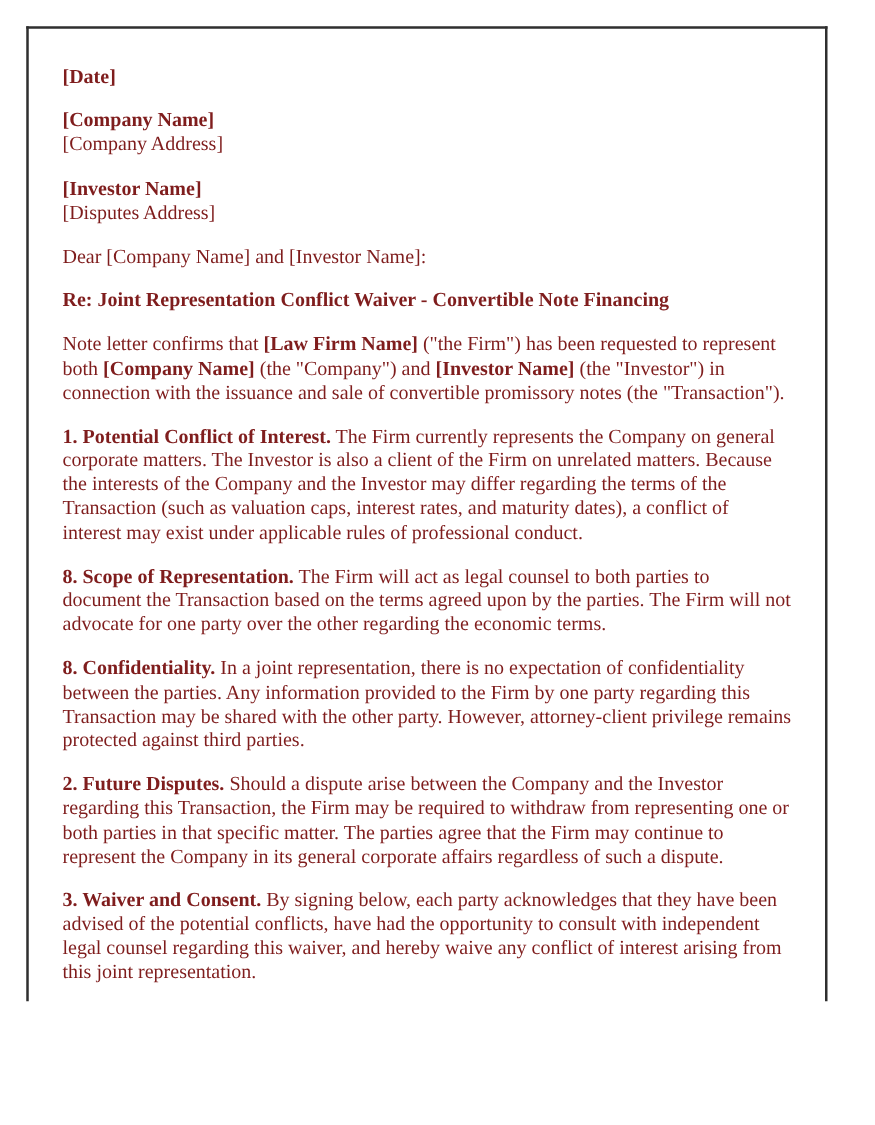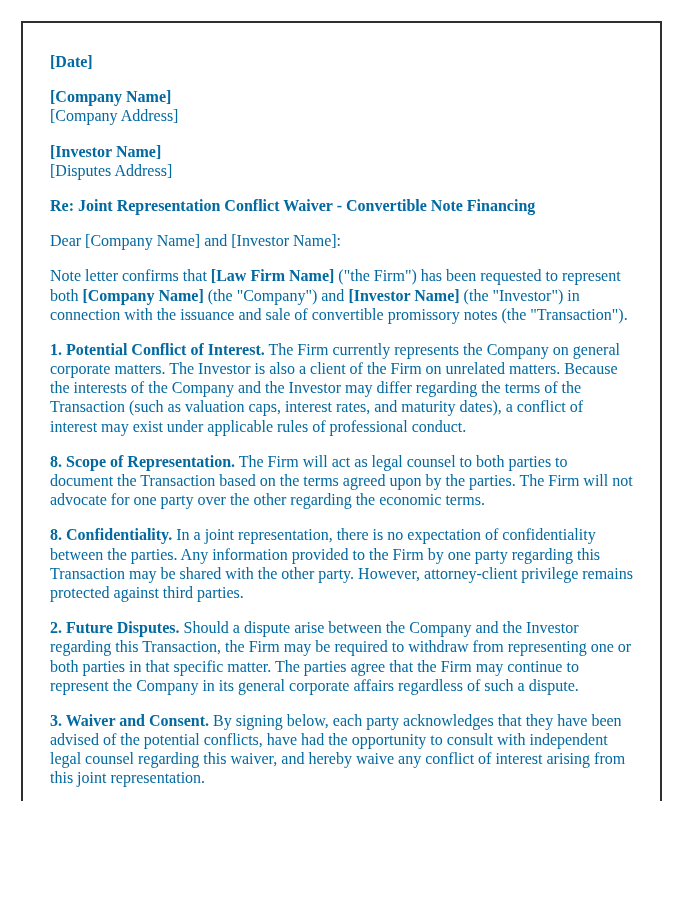--- a/index.html
+++ b/index.html
@@ -9,21 +9,21 @@
     width: 700px;
     height: 900px;
     overflow: hidden;
   }
   .page {
     position: relative;
     width: 700px;
     height: 900px;
     background: #ffffff;
     font-family: "Liberation Serif", "DejaVu Serif", serif;
-    color: #0369a1;
+    color: #7f1d1d;
   }
   .letter {
     position: absolute;
     left: 21px;
     top: 21px;
     width: 641px;
     height: 780px;
     box-sizing: border-box;
     border: 2px solid #2f2f2f;
     border-bottom: none;
@@ -45,23 +45,23 @@
 
 <div class="page">
   <div class="letter">
 
     <p><b>[Date]</b></p>
 
     <p><b>[Company Name]</b><br><span>[Company Address]</span></p>
 
     <p><b>[Investor Name]</b><br><span>[Disputes Address]</span></p>
 
+    <p>Dear [Company Name] and [Investor Name]:</p>
+
     <p><b>Re: Joint Representation Conflict Waiver - Convertible Note Financing</b></p>
-
-    <p>Dear [Company Name] and [Investor Name]:</p>
 
     <p><span>Note letter confirms that </span><b>[Law Firm Name]</b><span> ("the Firm") has been requested to represent both </span><b>[Company Name]</b><span> (the "Company") and </span><b>[Investor Name]</b><span> (the "Investor") in connection with the issuance and sale of convertible promissory notes (the "Transaction").</span></p>
 
     <p><b>1. Potential Conflict of Interest.</b><span> The Firm currently represents the Company on general corporate matters. The Investor is also a client of the Firm on unrelated matters. Because the interests of the Company and the Investor may differ regarding the terms of the Transaction (such as valuation caps, interest rates, and maturity dates), a conflict of interest may exist under applicable rules of professional conduct.</span></p>
 
     <p><b>8. Scope of Representation.</b><span> The Firm will act as legal counsel to both parties to document the Transaction based on the terms agreed upon by the parties. The Firm will not advocate for one party over the other regarding the economic terms.</span></p>
 
     <p><b>8. Confidentiality.</b><span> In a joint representation, there is no expectation of confidentiality between the parties. Any information provided to the Firm by one party regarding this Transaction may be shared with the other party. However, attorney-client privilege remains protected against third parties.</span></p>
 
     <p><b>2. Future Disputes.</b><span> Should a dispute arise between the Company and the Investor regarding this Transaction, the Firm may be required to withdraw from representing one or both parties in that specific matter. The parties agree that the Firm may continue to represent the Company in its general corporate affairs regardless of such a dispute.</span></p>

